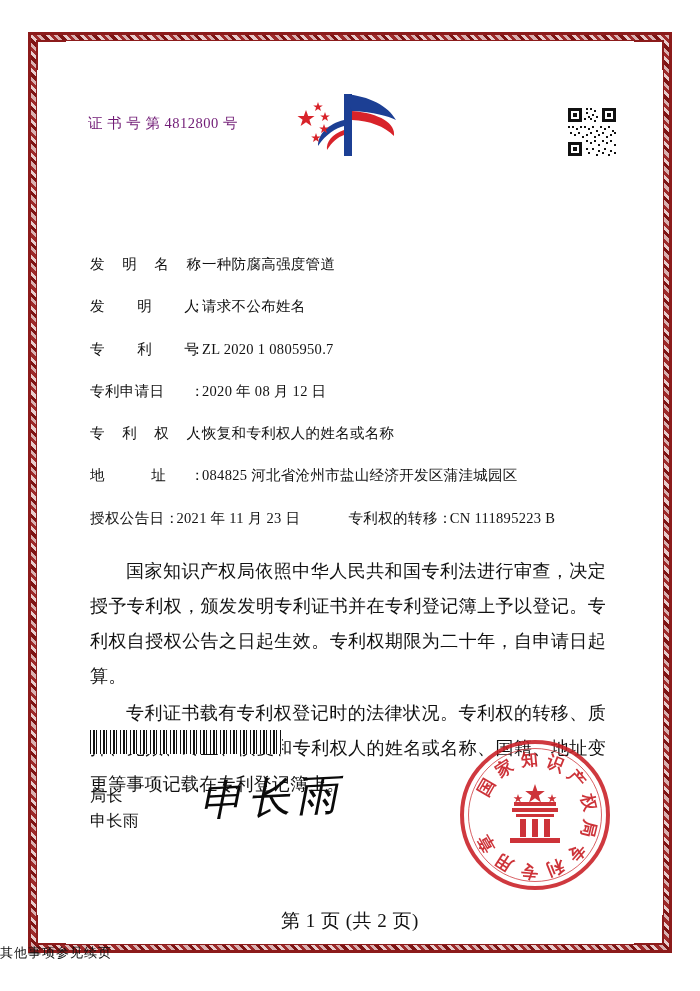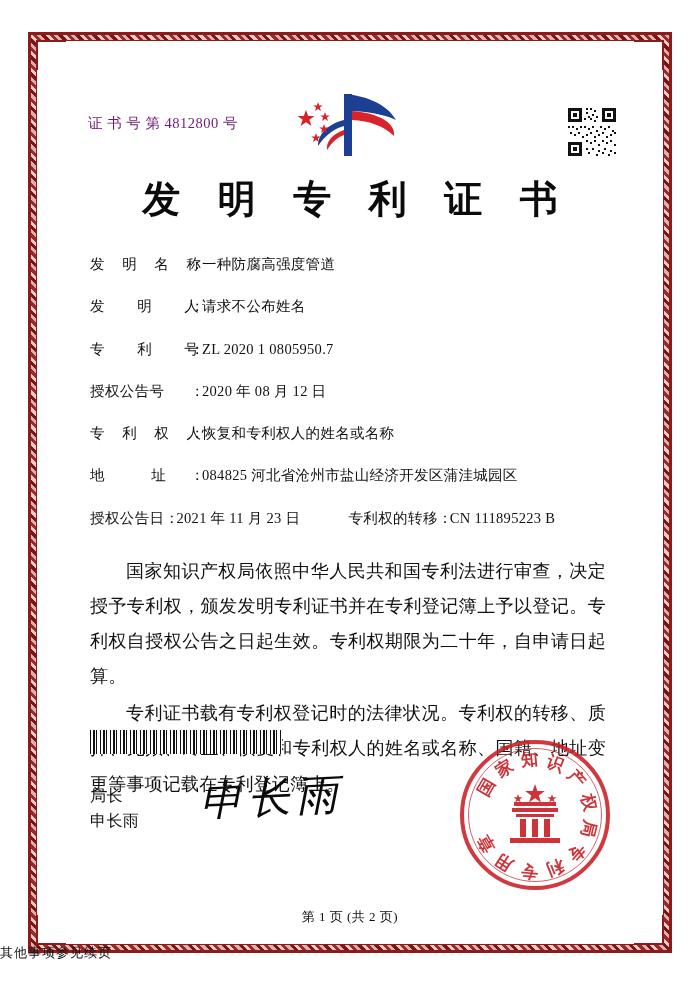--- a/index.html
+++ b/index.html
@@ -223,21 +223,21 @@
     font-family: "Liberation Serif", "DejaVu Serif", serif;
     transform-origin: center center;
     opacity: 0.9;
   }
 
   .page-no {
     position: absolute;
     left: 0; right: 0;
     top: 846px;
     text-align: center;
-    font-size: 13px;
+    font-size: 19px;
     letter-spacing: 0.5px;
   }
   .footer-note {
     position: absolute;
     left: 0; right: 0;
     top: 944px;
     text-align: left;
     font-size: 13px;
     letter-spacing: 1px;
     color: #111;
@@ -343,40 +343,39 @@
           <rect x="44" y="44" width="2" height="2"></rect>
             <rect x="22" y="46" width="2" height="2"></rect>
           <rect x="30" y="48" width="2" height="2"></rect>
             <rect x="36" y="46" width="2" height="2"></rect>
           <rect x="42" y="48" width="2" height="2"></rect>
             <rect x="48" y="46" width="2" height="2"></rect>
         </g>
       </svg>
     </div>
 
-    <div class="title">发 明 专 利 证 书</div>
 
     <div class="fields">
       <div class="frow">
         <span class="flabel sp1">发 明 名 称</span>
         <span class="fcolon">：</span>
         <span class="fvalue">一种防腐高强度管道</span>
       </div>
       <div class="frow">
         <span class="flabel sp2">发 明 人</span>
         <span class="fcolon">：</span>
         <span class="fvalue">请求不公布姓名</span>
       </div>
       <div class="frow">
         <span class="flabel sp2">专 利 号</span>
         <span class="fcolon">：</span>
         <span class="fvalue">ZL 2020 1 0805950.7</span>
       </div>
       <div class="frow">
-        <span class="flabel">授权公告号</span>
+        <span class="flabel">专利申请日</span>
         <span class="fcolon">：</span>
         <span class="fvalue">2020 年 08 月 12 日</span>
       </div>
       <div class="frow">
         <span class="flabel sp1">专 利 权 人</span>
         <span class="fcolon">：</span>
         <span class="fvalue">恢复和专利权人的姓名或名称</span>
       </div>
       <div class="frow">
         <span class="flabel sp3">地 址</span>

